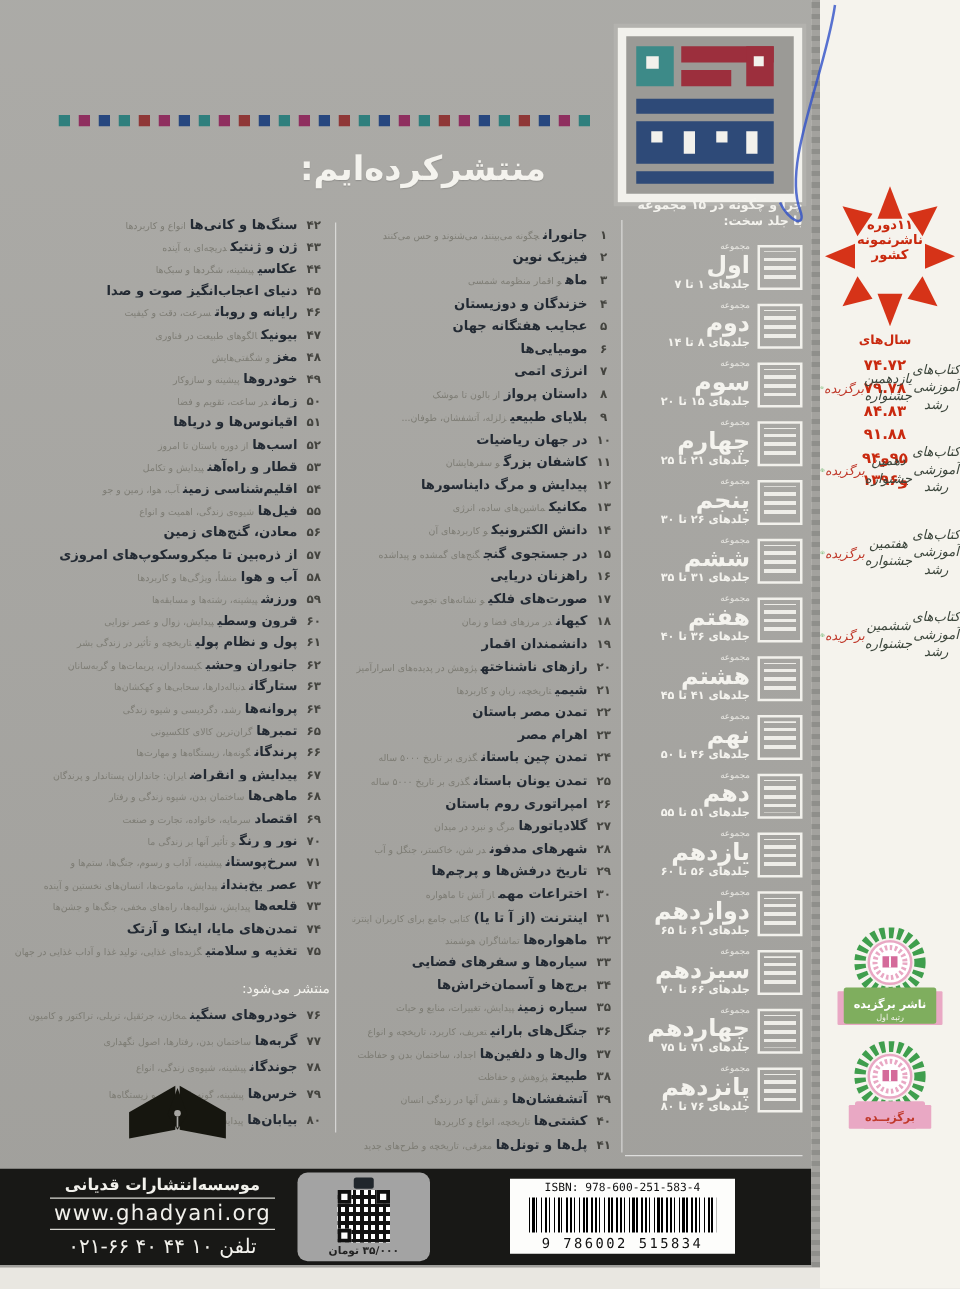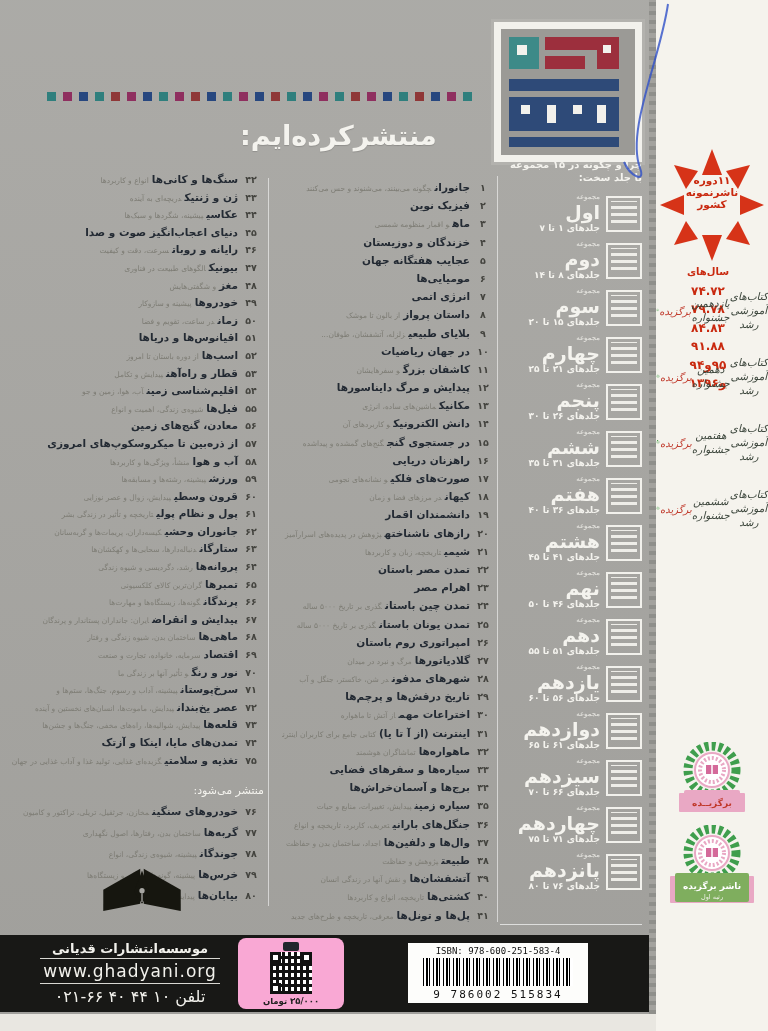--- a/index.html
+++ b/index.html
@@ -46,21 +46,21 @@
   .sname{font-size:19px;font-weight:bold;margin:1px 0 2px;}
   .svol{font-size:9px;font-weight:bold;}
   
   .ghlogo{position:absolute;left:98px;top:856px;width:88px;height:64px;}
   
   .bar{position:absolute;left:0;top:935px;width:649px;height:77px;background:#181816;}
   .pubinfo{position:absolute;left:40px;top:6px;width:180px;direction:rtl;color:#f2f1ec;text-align:center;}
   .pubinfo .l1{font-size:13px;font-weight:bold;border-bottom:1px solid #d8d7d2;padding-bottom:2px;}
   .pubinfo .l2{font-size:17px;letter-spacing:1px;border-bottom:1px solid #d8d7d2;padding:2px 0;}
   .pubinfo .l3{font-size:16px;padding-top:3px;}
-  .qr-sticker{position:absolute;left:238px;top:3px;width:106px;height:71px;background:#f9a8d4;
+  .qr-sticker{position:absolute;left:238px;top:3px;width:106px;height:71px;background:#a3a3a3;
               border-radius:8px;display:flex;flex-direction:column;align-items:center;justify-content:center;}
   .qr-mini-logo{width:16px;height:9px;background:#20262c;border-radius:2px;margin-bottom:1px;}
   .qr{width:42px;height:42px;position:relative;background:
       repeating-linear-gradient(0deg,#111 0 3px,transparent 3px 7px),
       repeating-linear-gradient(90deg,#111 0 3px,#fff 3px 6px);}
   .qr i{position:absolute;width:11px;height:11px;background:#fff;border:3px solid #111;box-sizing:border-box;}
   .qr i:nth-child(1){left:0;top:0;} .qr i:nth-child(2){right:0;top:0;} .qr i:nth-child(3){left:0;bottom:0;}
   .qr-price{direction:rtl;font-size:8.5px;color:#222;margin-top:2px;font-weight:bold;}
   .isbn{position:absolute;left:408px;top:8px;width:180px;height:60px;background:#fdfdfb;
         display:flex;flex-direction:column;align-items:center;justify-content:center;}
@@ -733,37 +733,37 @@
       <div class="laurel">
         <div class="lwrap">
           <svg viewBox="0 0 76 56" width="76" height="56">
             <circle cx="38" cy="28" r="24" fill="none" stroke="#3f9e4d" stroke-width="9" stroke-dasharray="4 3"></circle>
             <circle cx="38" cy="28" r="17" fill="#ffffff" stroke="#e9a8c4" stroke-width="2"></circle>
             <circle cx="38" cy="28" r="12" fill="none" stroke="#e9a8c4" stroke-width="4" stroke-dasharray="2 2"></circle>
             <rect x="32" y="23" width="12" height="9" fill="#d46a9a"></rect>
             <line x1="38" y1="23" x2="38" y2="32" stroke="#fff" stroke-width="1.5"></line>
           </svg>
         </div>
-        <div class="ribbon">
-          <span class="rl">برگزیــده</span>
+        <div class="ribbon green">
+          <span class="rl">ناشر برگزیده</span>
+          <span class="rl2">رتبه اول</span>
         </div>
       </div>
       <div class="laurel">
         <div class="lwrap">
           <svg viewBox="0 0 76 56" width="76" height="56">
             <circle cx="38" cy="28" r="24" fill="none" stroke="#3f9e4d" stroke-width="9" stroke-dasharray="4 3"></circle>
             <circle cx="38" cy="28" r="17" fill="#ffffff" stroke="#e9a8c4" stroke-width="2"></circle>
             <circle cx="38" cy="28" r="12" fill="none" stroke="#e9a8c4" stroke-width="4" stroke-dasharray="2 2"></circle>
             <rect x="32" y="23" width="12" height="9" fill="#d46a9a"></rect>
             <line x1="38" y1="23" x2="38" y2="32" stroke="#fff" stroke-width="1.5"></line>
           </svg>
         </div>
-        <div class="ribbon green">
-          <span class="rl">ناشر برگزیده</span>
-          <span class="rl2">رتبه اول</span>
+        <div class="ribbon">
+          <span class="rl">برگزیــده</span>
         </div>
       </div>
     </div>
   </div>
 
   <svg class="scribble" viewBox="0 0 160 250">
     <path d="M108,4 C100,60 66,130 80,168 C86,184 70,176 64,162" fill="none" stroke="#3050c8" stroke-width="2" opacity="0.8"></path>
   </svg>
 </div>
 

